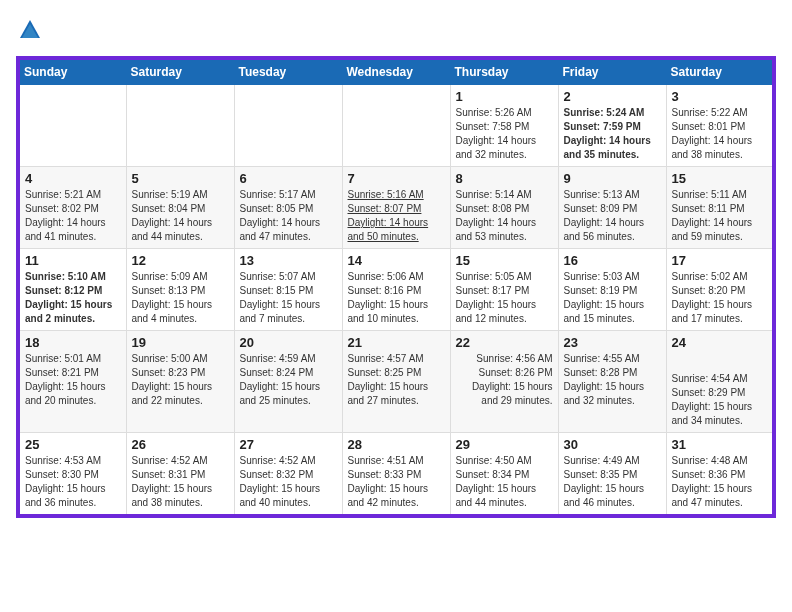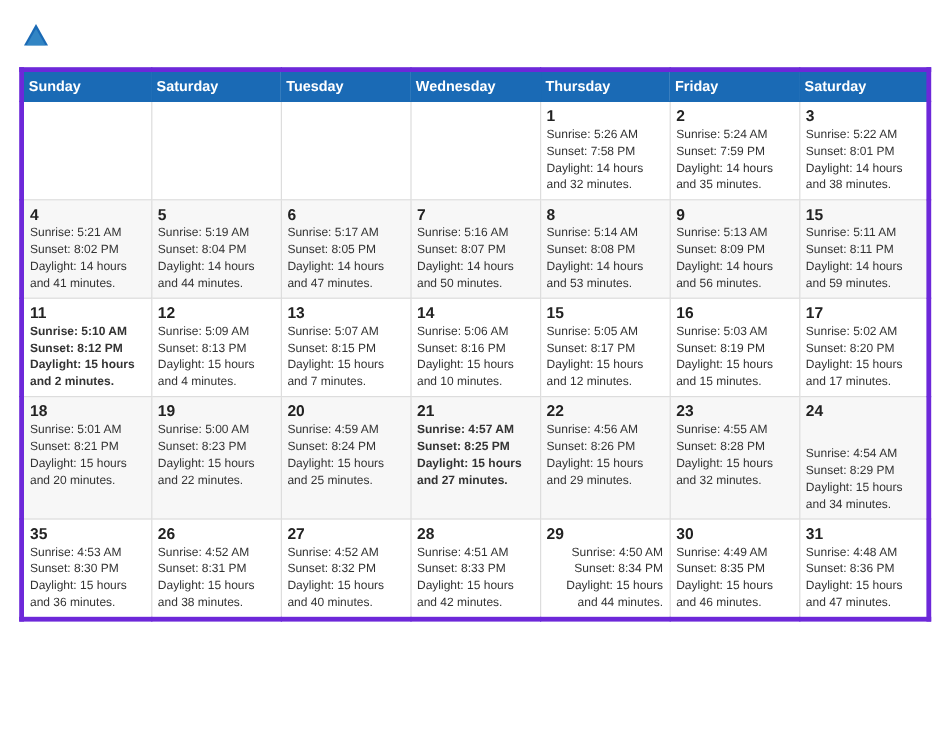--- a/index.html
+++ b/index.html
@@ -131,21 +131,21 @@
         <td></td>
         <td>
           <span class="day-number">1</span>
           <div class="day-info" style="white-space: pre-line;">Sunrise: 5:26 AM
 Sunset: 7:58 PM
 Daylight: 14 hours
 and 32 minutes.</div>
         </td>
         <td>
           <span class="day-number">2</span>
-          <div class="day-info" style="white-space: pre-line;">Sunrise: 5:24 AM
+          <div class="day-info" style="white-space: pre-line; font-weight: bold;">Sunrise: 5:24 AM
 Sunset: 7:59 PM
 Daylight: 14 hours
 and 35 minutes.</div>
         </td>
         <td>
           <span class="day-number">3</span>
           <div class="day-info" style="white-space: pre-line;">Sunrise: 5:22 AM
 Sunset: 8:01 PM
 Daylight: 14 hours
 and 38 minutes.</div>
@@ -168,21 +168,21 @@
         </td>
         <td>
           <span class="day-number">6</span>
           <div class="day-info" style="white-space: pre-line;">Sunrise: 5:17 AM
 Sunset: 8:05 PM
 Daylight: 14 hours
 and 47 minutes.</div>
         </td>
         <td>
           <span class="day-number">7</span>
-          <div class="day-info" style="white-space: pre-line;">Sunrise: 5:16 AM
+          <div class="day-info" style="white-space: pre-line; text-decoration: underline;">Sunrise: 5:16 AM
 Sunset: 8:07 PM
 Daylight: 14 hours
 and 50 minutes.</div>
         </td>
         <td>
           <span class="day-number">8</span>
           <div class="day-info" style="white-space: pre-line;">Sunrise: 5:14 AM
 Sunset: 8:08 PM
 Daylight: 14 hours
 and 53 minutes.</div>
@@ -270,28 +270,28 @@
         </td>
         <td>
           <span class="day-number">20</span>
           <div class="day-info" style="white-space: pre-line;">Sunrise: 4:59 AM
 Sunset: 8:24 PM
 Daylight: 15 hours
 and 25 minutes.</div>
         </td>
         <td>
           <span class="day-number">21</span>
-          <div class="day-info" style="white-space: pre-line; font-weight: bold;">Sunrise: 4:57 AM
+          <div class="day-info" style="white-space: pre-line;">Sunrise: 4:57 AM
 Sunset: 8:25 PM
 Daylight: 15 hours
 and 27 minutes.</div>
         </td>
         <td>
           <span class="day-number">22</span>
-          <div class="day-info" style="white-space: pre-line;">Sunrise: 4:56 AM
+          <div class="day-info" style="white-space: pre-line; text-align: right;">Sunrise: 4:56 AM
 Sunset: 8:26 PM
 Daylight: 15 hours
 and 29 minutes.</div>
         </td>
         <td>
           <span class="day-number">23</span>
           <div class="day-info" style="white-space: pre-line;">Sunrise: 4:55 AM
 Sunset: 8:28 PM
 Daylight: 15 hours
 and 32 minutes.</div>
@@ -299,21 +299,21 @@
         <td>
           <span class="day-number">24</span>
           <div class="day-info" style="white-space: pre-line; margin-top: 22px;">Sunrise: 4:54 AM
 Sunset: 8:29 PM
 Daylight: 15 hours
 and 34 minutes.</div>
         </td>
       </tr>
       <tr>
         <td>
-          <span class="day-number">35</span>
+          <span class="day-number">25</span>
           <div class="day-info" style="white-space: pre-line;">Sunrise: 4:53 AM
 Sunset: 8:30 PM
 Daylight: 15 hours
 and 36 minutes.</div>
         </td>
         <td>
           <span class="day-number">26</span>
           <div class="day-info" style="white-space: pre-line;">Sunrise: 4:52 AM
 Sunset: 8:31 PM
 Daylight: 15 hours
@@ -328,21 +328,21 @@
         </td>
         <td>
           <span class="day-number">28</span>
           <div class="day-info" style="white-space: pre-line;">Sunrise: 4:51 AM
 Sunset: 8:33 PM
 Daylight: 15 hours
 and 42 minutes.</div>
         </td>
         <td>
           <span class="day-number">29</span>
-          <div class="day-info" style="white-space: pre-line; text-align: right;">Sunrise: 4:50 AM
+          <div class="day-info" style="white-space: pre-line;">Sunrise: 4:50 AM
 Sunset: 8:34 PM
 Daylight: 15 hours
 and 44 minutes.</div>
         </td>
         <td>
           <span class="day-number">30</span>
           <div class="day-info" style="white-space: pre-line;">Sunrise: 4:49 AM
 Sunset: 8:35 PM
 Daylight: 15 hours
 and 46 minutes.</div>

